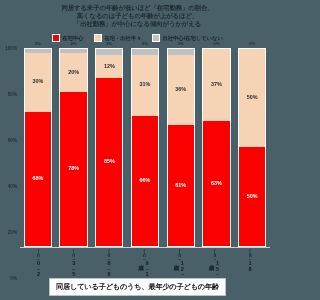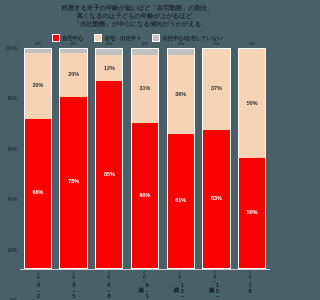--- a/index.html
+++ b/index.html
@@ -351,14 +351,17 @@
           </div>
           <div class="xlab">
             <span class="xlab-n">(n=56)</span>
             <span class="xlab-t">18歳以上</span>
           </div>
         </div>
     </div>
 
   </div>
 
+  <div class="caption-zone">
+    <div class="caption">同居している子どものうち、最年少の子どもの年齢</div>
+  </div>
 
 </div>
 
 </body></html>

